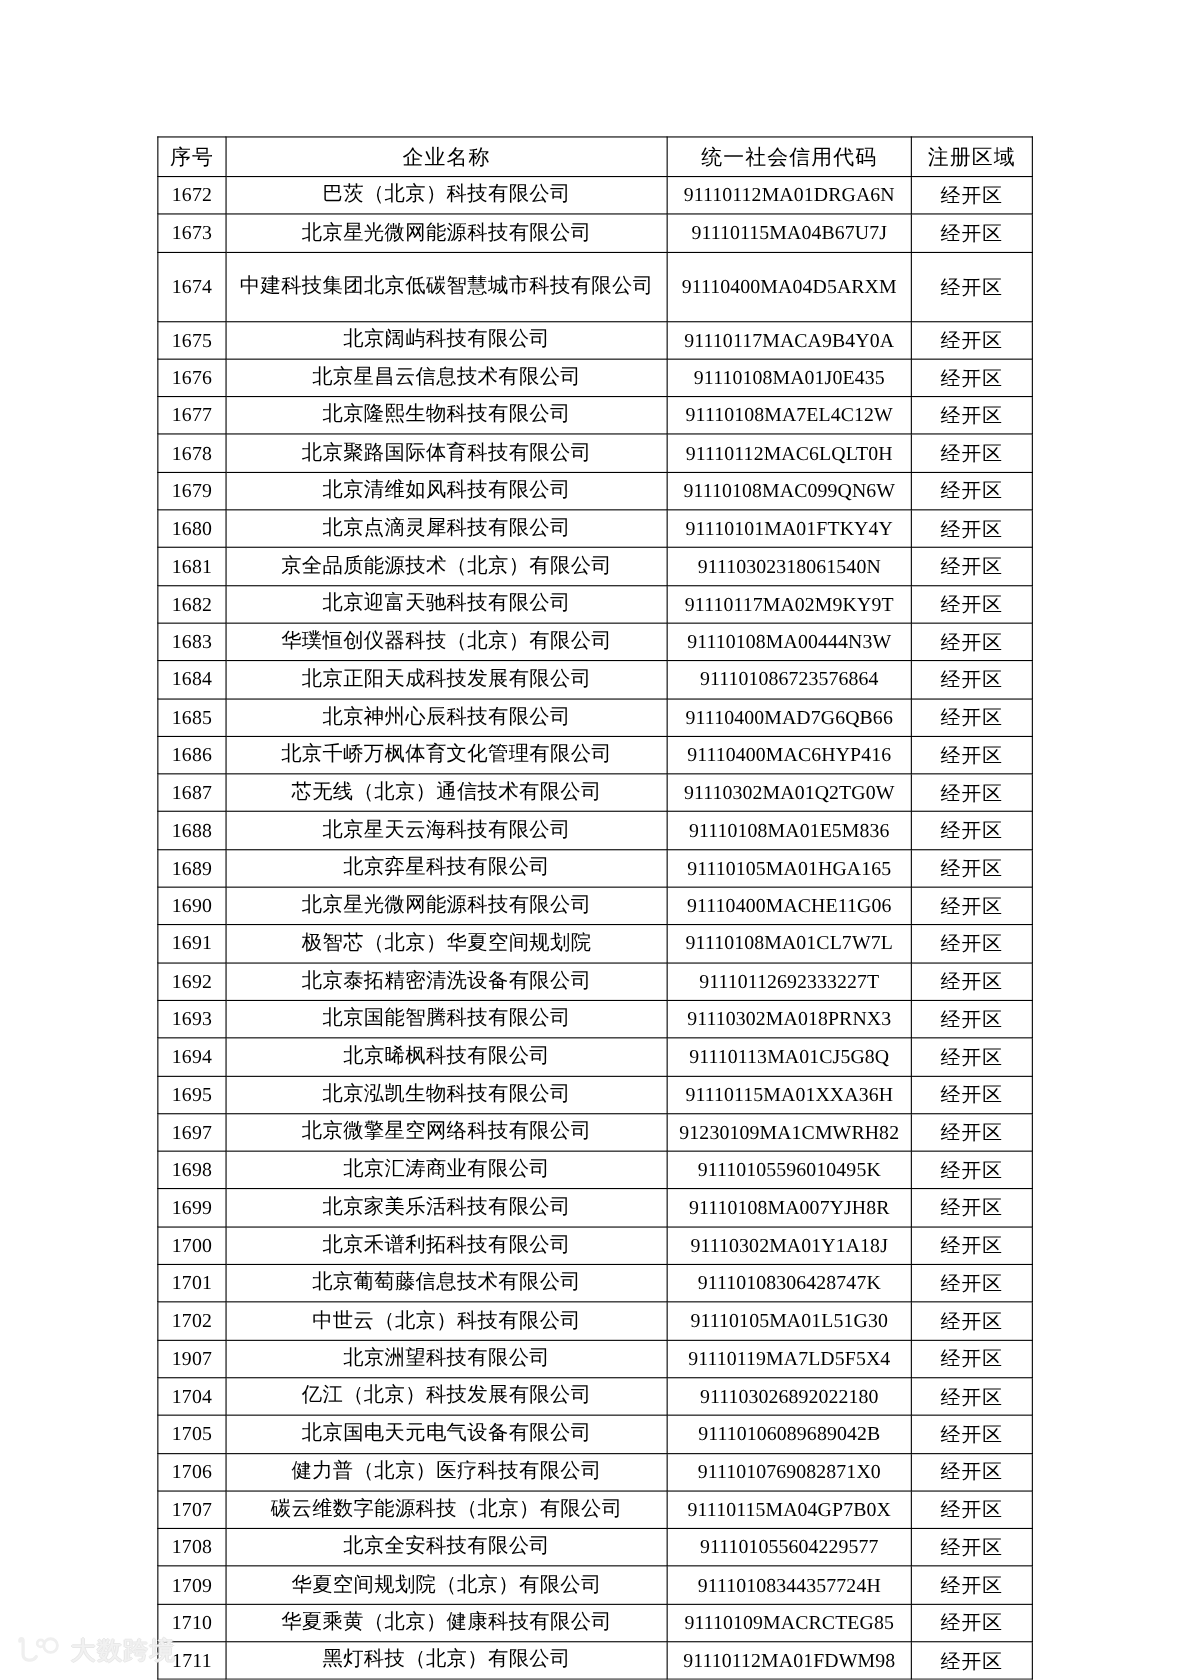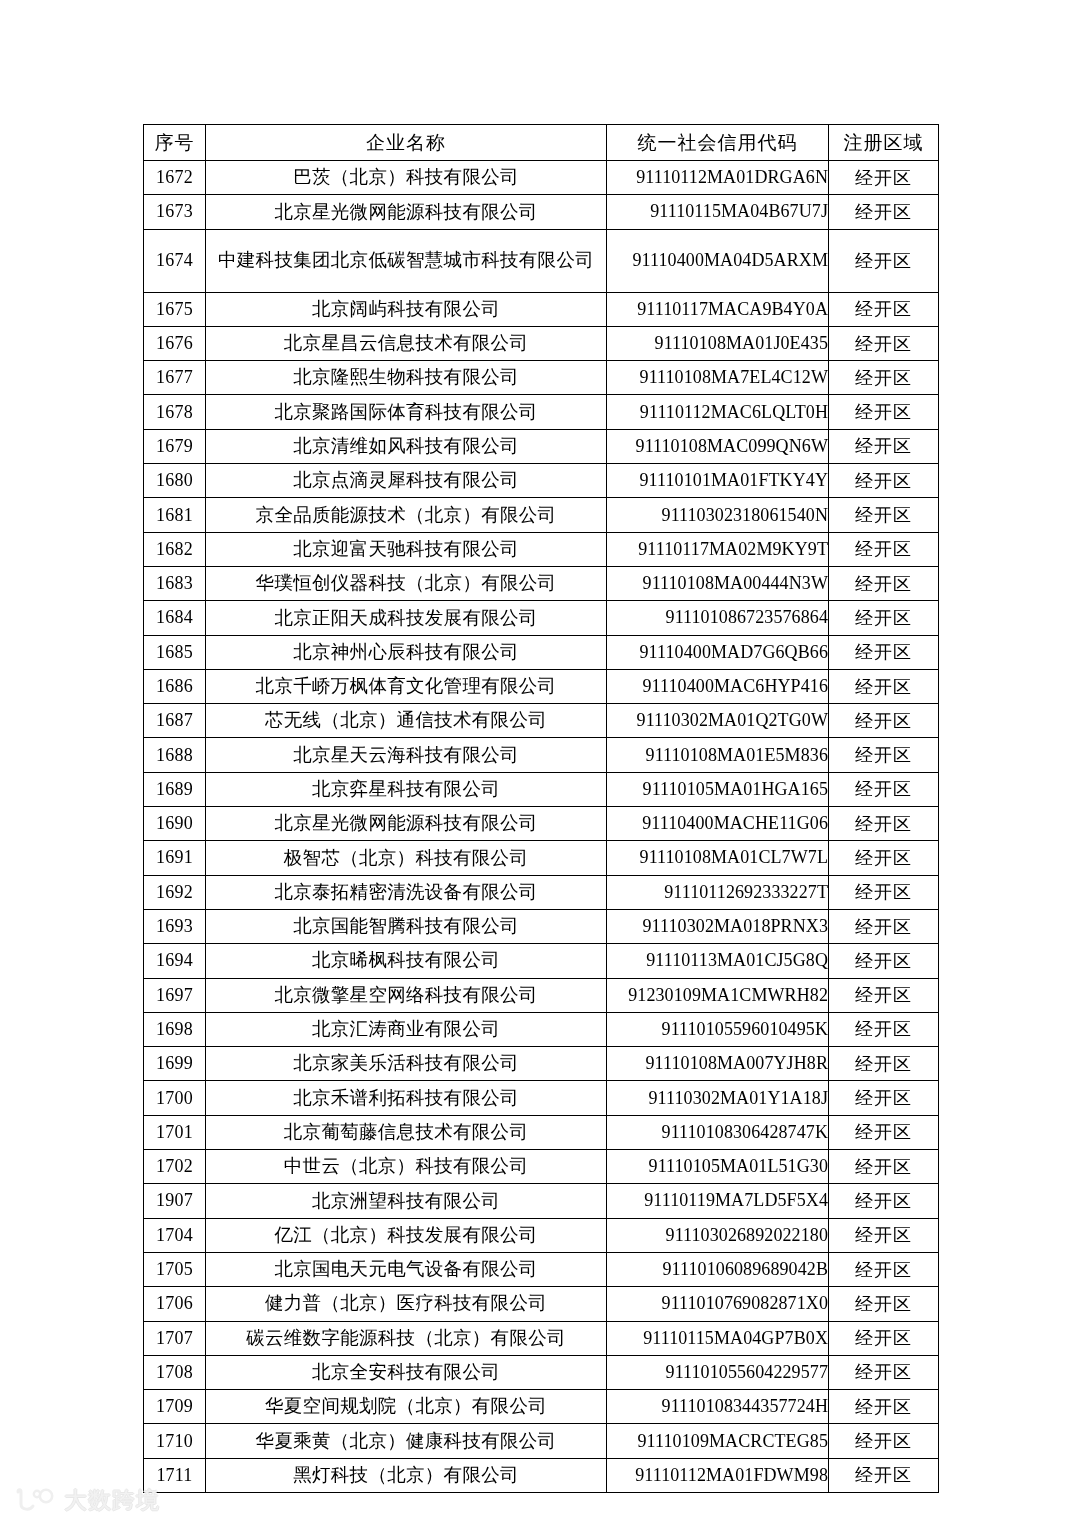--- a/index.html
+++ b/index.html
@@ -73,21 +73,20 @@
   tbody td.name {
     font-size: 18.5px;
     letter-spacing: 0.3px;
     line-height: 1.45;
     padding: 2px 6px;
   }
 
   tbody td.code {
     font-size: 18px;
     letter-spacing: 0.1px;
-    text-align: right;
   }
 
   tbody td.area {
     font-size: 18px;
     letter-spacing: 1px;
   }
 
   tbody tr.tall td {
     height: 58px;
   }
@@ -252,40 +251,46 @@
             <td class="area">经开区</td>
           </tr>
           <tr>
             <td class="seq">1690</td>
             <td class="name">北京星光微网能源科技有限公司</td>
             <td class="code">91110400MACHE11G06</td>
             <td class="area">经开区</td>
           </tr>
           <tr>
             <td class="seq">1691</td>
-            <td class="name">极智芯（北京）科技有限公司</td>
+            <td class="name">极智芯（北京）华夏空间规划院</td>
             <td class="code">91110108MA01CL7W7L</td>
             <td class="area">经开区</td>
           </tr>
           <tr>
             <td class="seq">1692</td>
             <td class="name">北京泰拓精密清洗设备有限公司</td>
             <td class="code">91110112692333227T</td>
             <td class="area">经开区</td>
           </tr>
           <tr>
             <td class="seq">1693</td>
             <td class="name">北京国能智腾科技有限公司</td>
             <td class="code">91110302MA018PRNX3</td>
             <td class="area">经开区</td>
           </tr>
           <tr>
             <td class="seq">1694</td>
             <td class="name">北京晞枫科技有限公司</td>
             <td class="code">91110113MA01CJ5G8Q</td>
+            <td class="area">经开区</td>
+          </tr>
+          <tr>
+            <td class="seq">1695</td>
+            <td class="name">北京泓凯生物科技有限公司</td>
+            <td class="code">91110115MA01XXA36H</td>
             <td class="area">经开区</td>
           </tr>
           <tr>
             <td class="seq">1697</td>
             <td class="name">北京微擎星空网络科技有限公司</td>
             <td class="code">91230109MA1CMWRH82</td>
             <td class="area">经开区</td>
           </tr>
           <tr>
             <td class="seq">1698</td>

